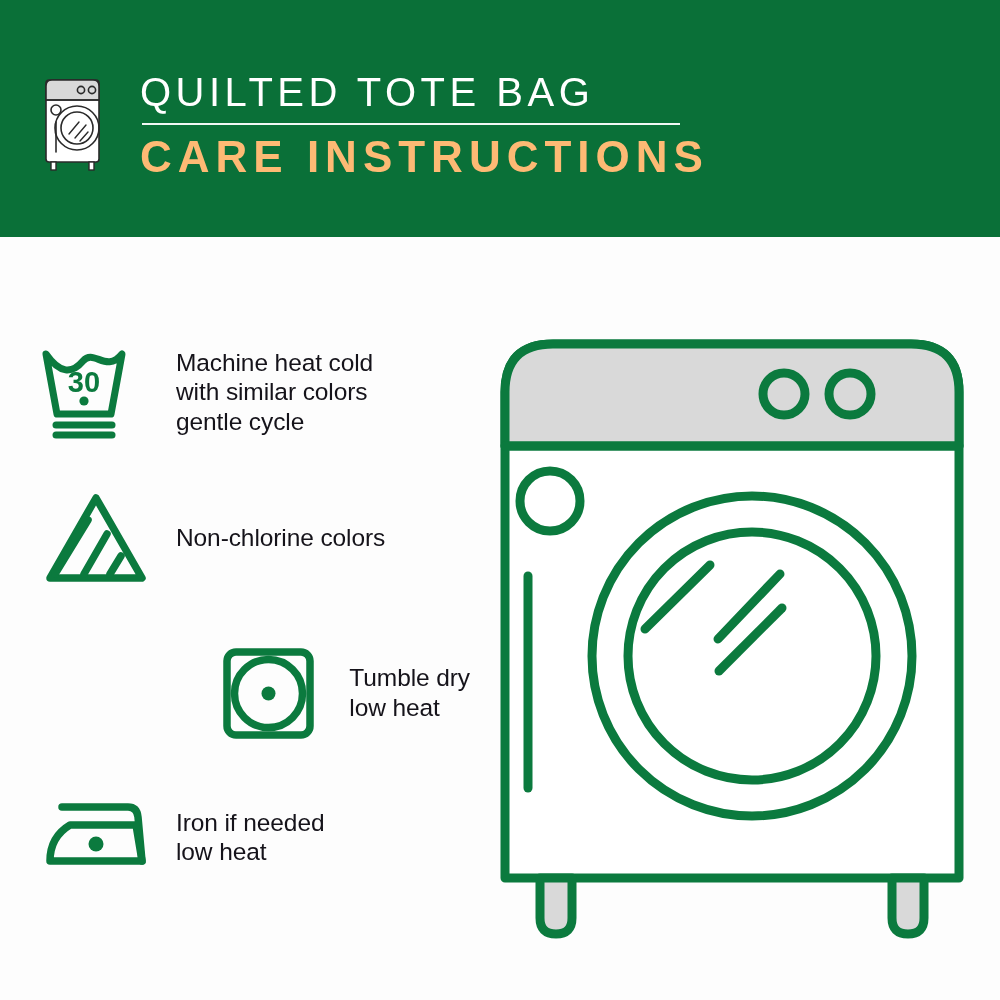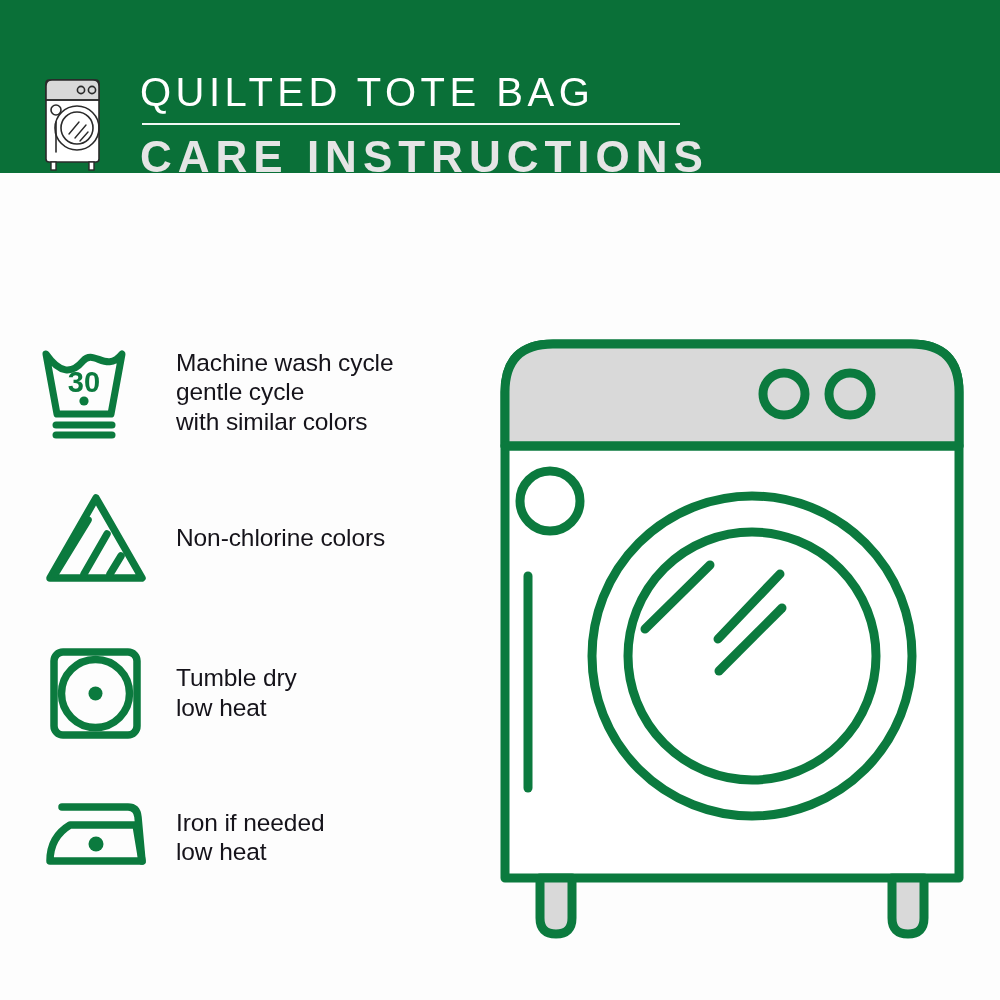--- a/index.html
+++ b/index.html
@@ -17,21 +17,21 @@
     background: #fdfdfd;
     overflow: hidden;
   }
 
   
   #header-band {
     position: absolute;
     left: 0;
     top: 0;
     width: 1000px;
-    height: 173px;
+    height: 237px;
     background: #0a7038;
   }
   #header-logo {
     position: absolute;
     left: 43px;
     top: 68px;
     width: 62px;
     height: 105px;
   }
   #header-text-block {
@@ -49,21 +49,21 @@
     white-space: nowrap;
   }
   #title-divider {
     width: 538px;
     height: 1.5px;
     background: #ffffff;
     margin: 7px 0 6px 2px;
     opacity: 0.95;
   }
   #title-line2 {
-    color: #e5e5e5;
+    color: #fdba74;
     font-size: 44px;
     letter-spacing: 6px;
     line-height: 52px;
     font-weight: 600;
     white-space: nowrap;
   }
 
   
   #care-list {
     position: absolute;
@@ -74,21 +74,21 @@
   }
   .care-row {
     position: absolute;
     left: 0;
     width: 470px;
     display: flex;
     align-items: center;
   }
   .care-row.r0 { top: 100px;  height: 110px; }
   .care-row.r1 { top: 248px;  height: 105px; }
-  .care-row.r2 { top: 398px;  height: 115px; }
+  .care-row.r2 { top: 398px;  height: 115px; justify-content: flex-end; }
   .care-row.r3 { top: 550px;  height: 100px; }
 
   .care-symbol {
     width: 160px;
     min-width: 160px;
     height: 100%;
     display: flex;
     align-items: center;
     justify-content: center;
     margin-left: 16px;
@@ -162,23 +162,23 @@
 
             <line x1="20" y1="83" x2="76" y2="83"></line>
             <line x1="20" y1="93" x2="76" y2="93"></line>
           </g>
 
           <text x="48" y="50" text-anchor="middle" font-family="Liberation Sans, sans-serif" font-size="29" font-weight="700" fill="#0b7a3e">30</text>
           <circle cx="48" cy="59" r="4.6" fill="#0b7a3e"></circle>
         </svg>
       </div>
       <div class="care-text">
-        <span class="ln">Machine wash cycle</span>
+        <span class="ln">Machine heat cold</span>
+        <span class="ln">with similar colors</span>
         <span class="ln">gentle cycle</span>
-        <span class="ln">with similar colors</span>
       </div>
     </div>
 
     <div class="care-row r1">
       <div class="care-symbol">
         <svg viewBox="0 0 120 100" width="120" height="100" xmlns="http://www.w3.org/2000/svg">
           <g fill="none" stroke="#0b7a3e" stroke-width="7.5" stroke-linecap="round" stroke-linejoin="round">
             <path d="M60 10 L106 90 L14 90 Z"></path>
             <line x1="52" y1="32" x2="19" y2="86"></line>
             <line x1="71" y1="46" x2="48" y2="86"></line>

